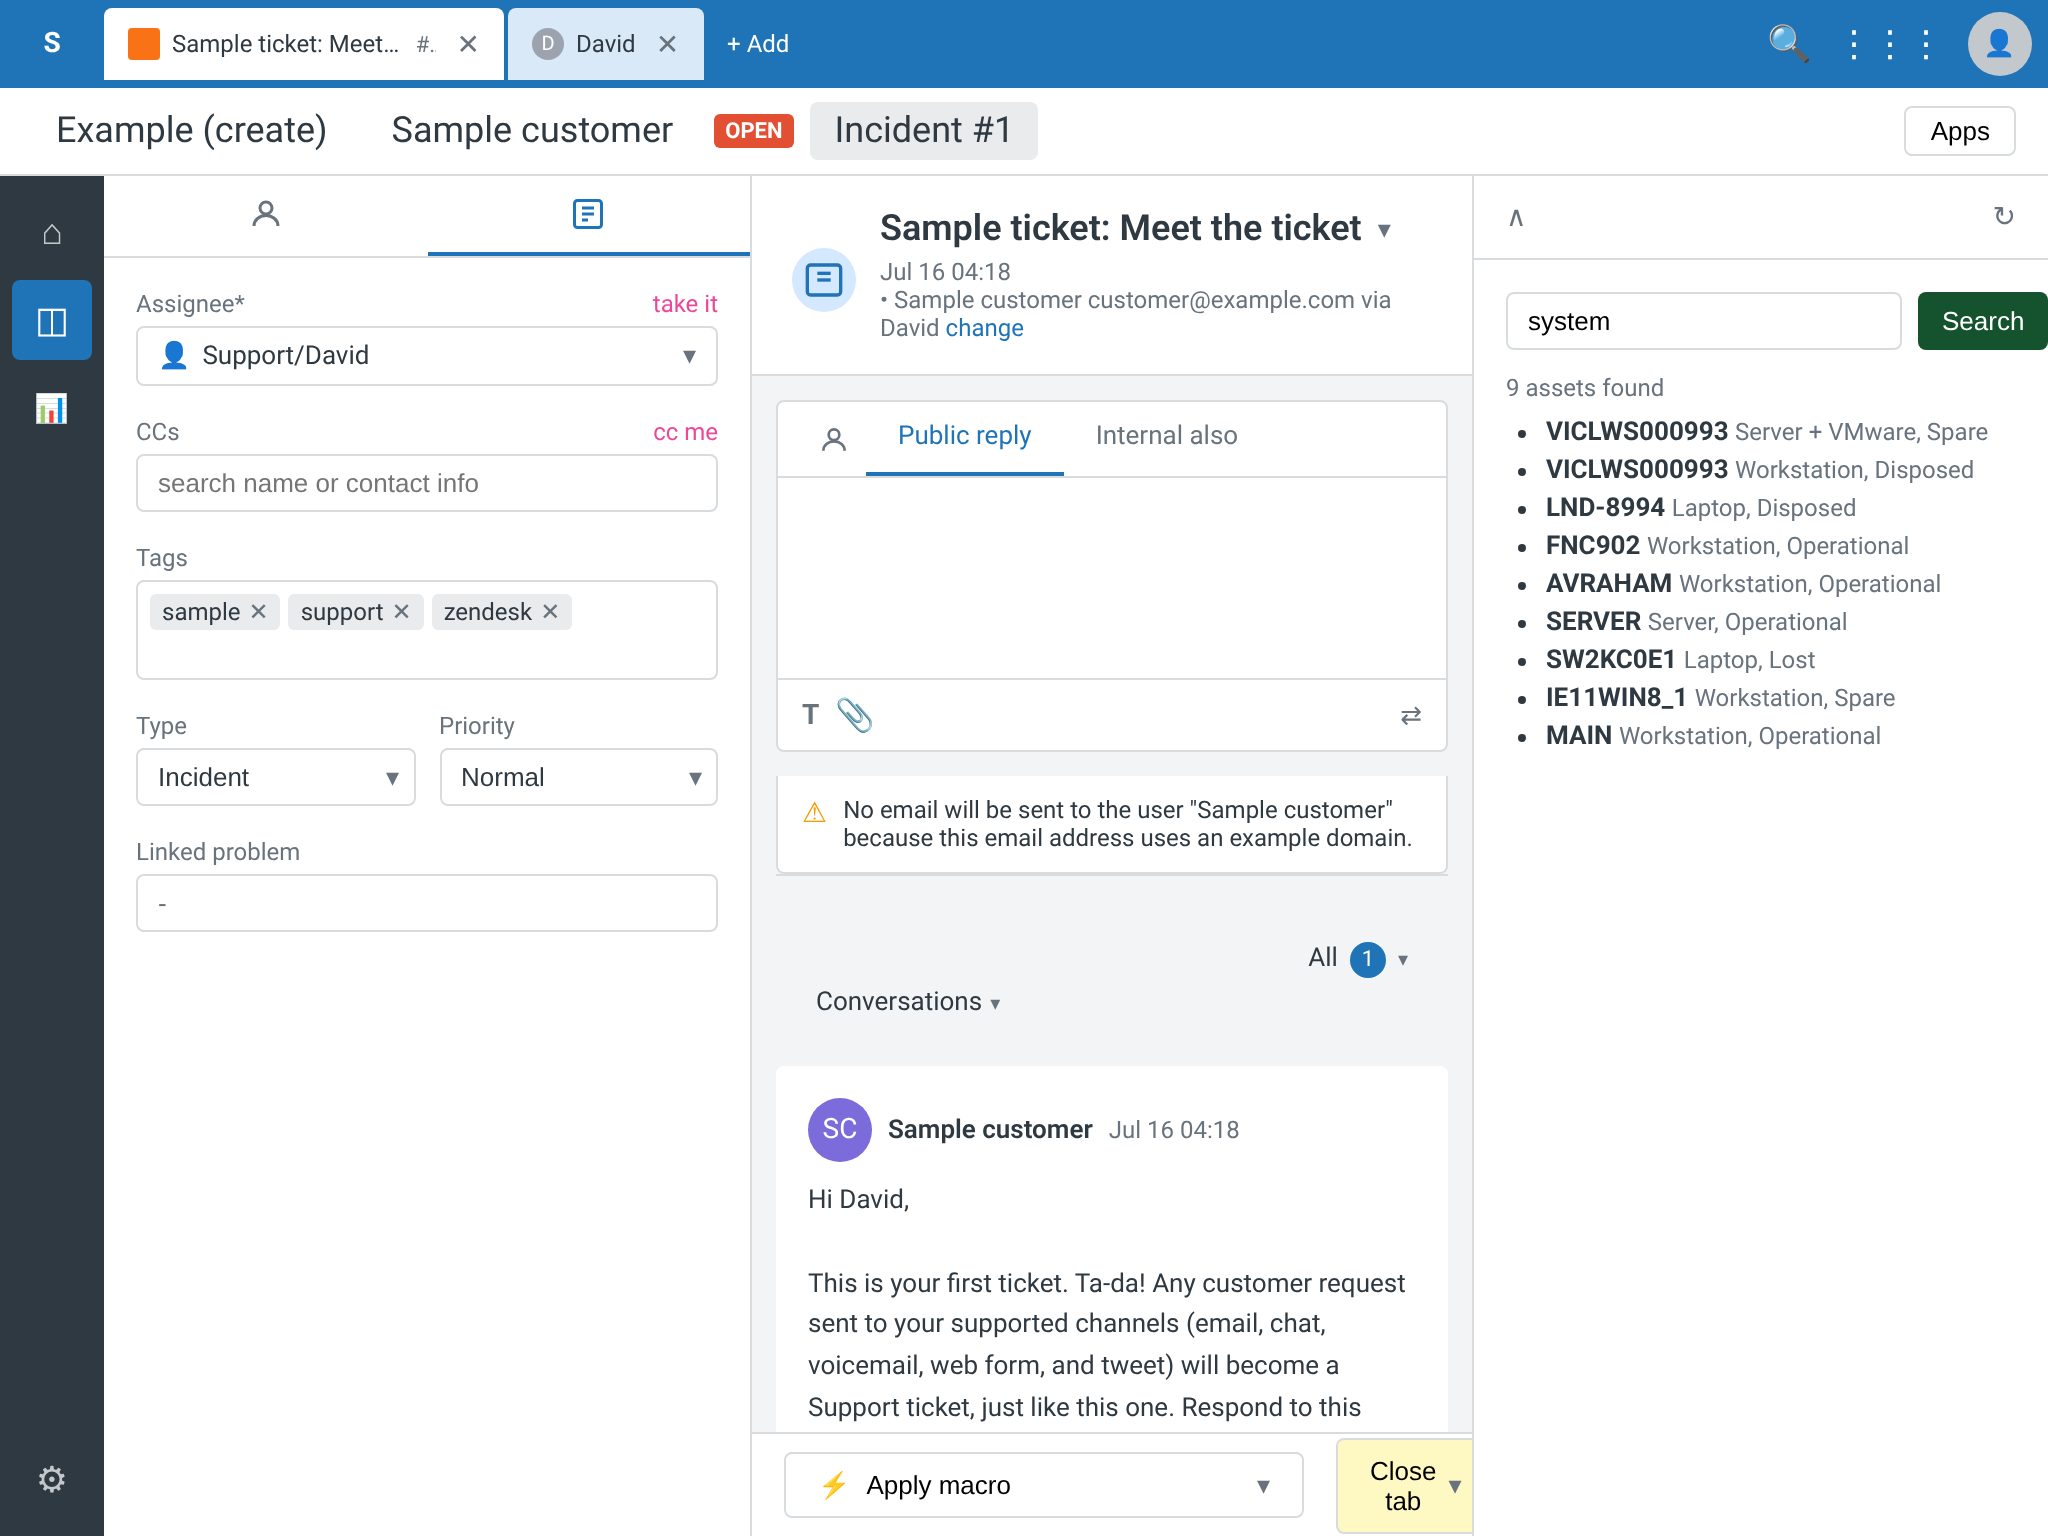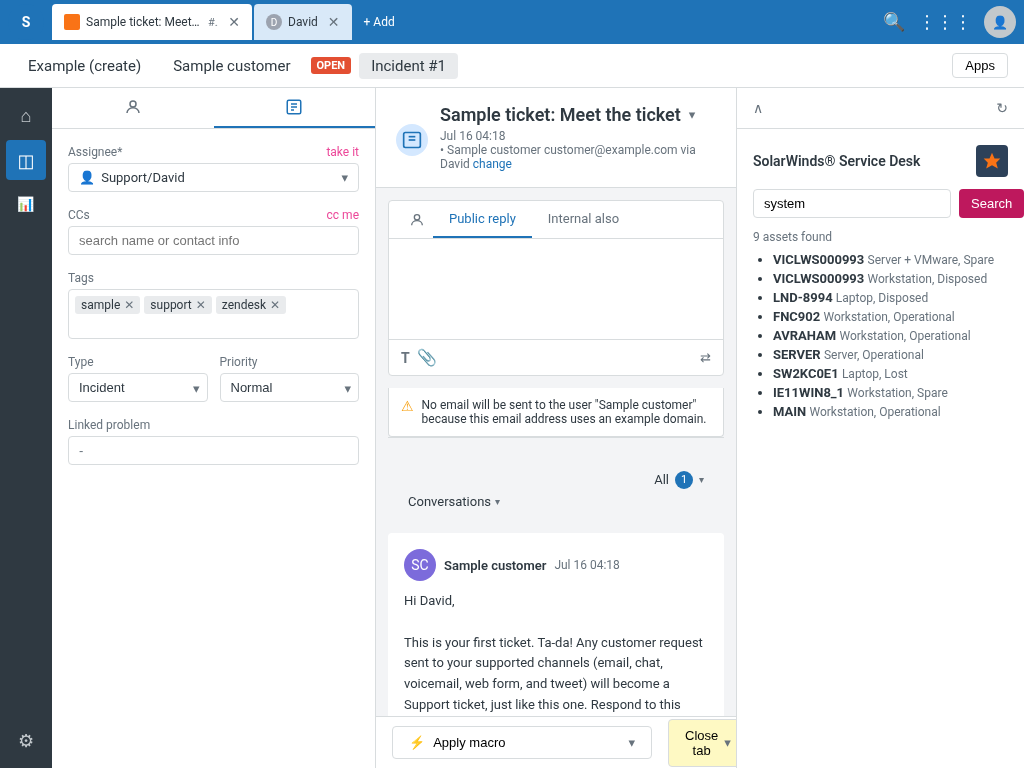--- a/index.html
+++ b/index.html
@@ -9,21 +9,21 @@
     .tab-bar { display: flex; align-items: center; background: #1f73b7; height: 44px; padding: 0 8px; }
     .tab { display: flex; align-items: center; background: #fff; border-radius: 4px 4px 0 0; padding: 0 12px; height: 36px; font-size: 12px; color: #2f3941; cursor: pointer; margin-right: 2px; gap: 6px; max-width: 200px; }
     .tab .tab-label { white-space: nowrap; overflow: hidden; text-overflow: ellipsis; font-size: 12px; }
     .tab .close-btn { color: #68737d; font-size: 14px; cursor: pointer; margin-left: 4px; flex-shrink: 0; }
     .tab-add { display: flex; align-items: center; color: #fff; font-size: 12px; cursor: pointer; padding: 0 10px; height: 36px; }
     .tab-actions { margin-left: auto; display: flex; gap: 12px; align-items: center; }
     .tab-actions .icon-btn { color: #fff; font-size: 18px; cursor: pointer; background: none; border: none; }
 
     
     .toolbar { display: flex; align-items: center; background: #fff; border-bottom: 1px solid #d8dcde; height: 44px; padding: 0 16px; gap: 8px; }
-    .toolbar-tab { padding: 4px 12px; font-size: 15px; color: #2f3941; cursor: pointer; border-radius: 4px; }
+    .toolbar-tab { padding: 4px 12px; font-size: 18px; color: #2f3941; cursor: pointer; border-radius: 4px; }
     .toolbar-tab.active { background: #e9ebed; }
     .badge-open { background: #e34f32; color: #fff; font-size: 11px; font-weight: 700; padding: 2px 6px; border-radius: 3px; }
     .toolbar-apps { margin-left: auto; }
     .apps-btn { border: 1px solid #d8dcde; background: #fff; padding: 4px 12px; border-radius: 4px; cursor: pointer; font-size: 13px; }
 
     
     .sidebar { width: 324px; background: #fff; border-right: 1px solid #d8dcde; display: flex; flex-direction: column; overflow-y: auto; }
     .sidebar-tabs { display: flex; border-bottom: 1px solid #d8dcde; }
     .sidebar-tab { flex: 1; display: flex; align-items: center; justify-content: center; padding: 10px; cursor: pointer; color: #68737d; border-bottom: 2px solid transparent; }
     .sidebar-tab.active { border-bottom: 2px solid #1f73b7; color: #1f73b7; }
@@ -88,21 +88,21 @@
     .right-panel { width: 288px; background: #fff; border-left: 1px solid #d8dcde; display: flex; flex-direction: column; overflow: hidden; }
     .right-panel-header { display: flex; align-items: center; justify-content: space-between; padding: 12px 16px; border-bottom: 1px solid #d8dcde; }
     .right-panel-collapse { color: #68737d; cursor: pointer; font-size: 14px; }
     .right-panel-refresh { color: #68737d; cursor: pointer; font-size: 14px; margin-left: auto; }
     .right-panel-body { padding: 16px; flex: 1; overflow-y: auto; }
     .service-desk-header { display: flex; align-items: center; justify-content: space-between; margin-bottom: 12px; }
     .service-desk-title { font-size: 14px; font-weight: 600; color: #2f3941; }
     .service-desk-logo { width: 32px; height: 32px; background: #2d4159; border-radius: 4px; display: flex; align-items: center; justify-content: center; color: #f97316; font-size: 18px; }
     .search-bar { display: flex; gap: 8px; margin-bottom: 12px; }
     .search-input { flex: 1; border: 1px solid #d8dcde; border-radius: 4px; padding: 6px 10px; font-size: 13px; }
-    .search-btn { background: #be185d; color: #fff; border: none; border-radius: 4px; padding: 6px 12px; font-size: 13px; cursor: pointer; }
+    .search-btn { background: #14532d; color: #fff; border: none; border-radius: 4px; padding: 6px 12px; font-size: 13px; cursor: pointer; }
     .assets-found { font-size: 12px; color: #68737d; margin-bottom: 8px; }
     .asset-list { list-style: disc; padding-left: 20px; }
     .asset-item { margin-bottom: 4px; font-size: 13px; color: #2f3941; }
     .asset-item .asset-name { font-weight: 700; }
     .asset-item .asset-detail { color: #68737d; font-size: 12px; }
 
     
     .bottom-bar { display: flex; align-items: center; background: #fff; border-top: 1px solid #d8dcde; padding: 8px 16px; gap: 8px; height: 52px; }
     .macro-btn { display: flex; align-items: center; gap: 8px; background: #fff; border: 1px solid #d8dcde; border-radius: 4px; padding: 8px 16px; font-size: 13px; cursor: pointer; flex: 0 0 260px; }
     .macro-icon { color: #f97316; }
@@ -357,28 +357,20 @@
       </div>
 
     </div>
 
     <div class="right-panel">
       <div class="right-panel-header">
         <span class="right-panel-collapse">∧</span>
         <span class="right-panel-refresh" style="margin-left:auto;">↻</span>
       </div>
       <div class="right-panel-body">
-        <div class="service-desk-header">
-          <span class="service-desk-title">SolarWinds® Service Desk</span>
-          <div class="service-desk-logo">
-            <svg width="20" height="20" viewBox="0 0 24 24" fill="#f97316">
-                <polygon points="12,2 15,9 22,9 17,14 19,21 12,17 5,21 7,14 2,9 9,9"></polygon>
-              </svg>
-          </div>
-        </div>
         <div class="search-bar">
           <input class="search-input" type="text" value="system" style="">
           <button class="search-btn">Search</button>
         </div>
         <div class="assets-found">9 assets found</div>
         <ul class="asset-list">
           <li class="asset-item">
             <span class="asset-name">VICLWS000993</span>
             <span class="asset-detail"> Server + VMware, Spare</span>
           </li>

